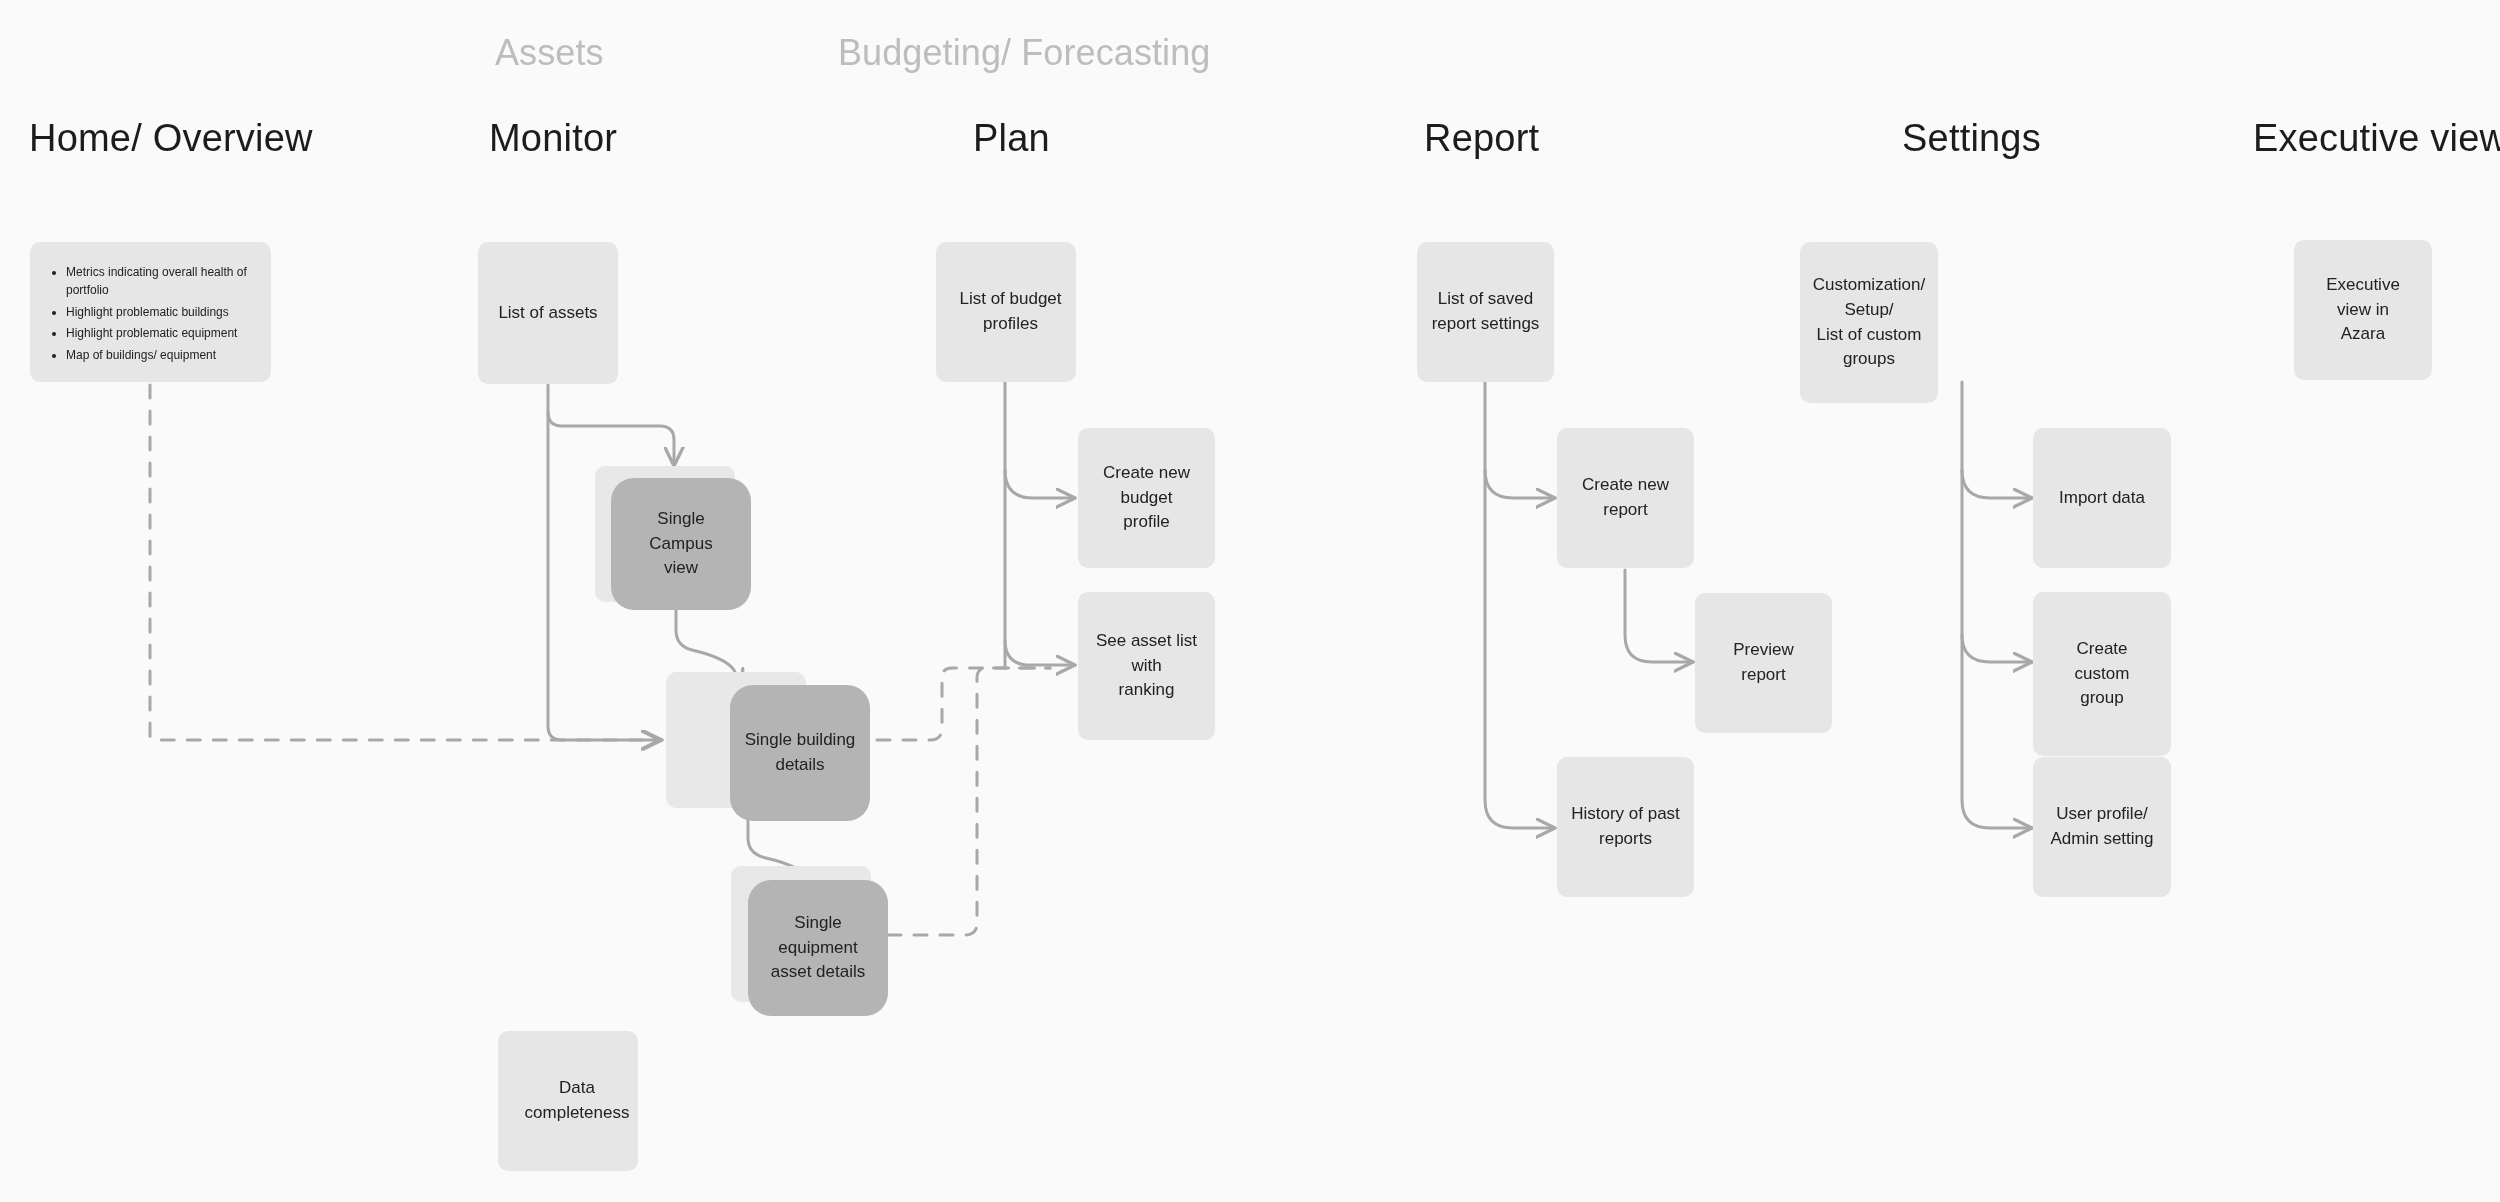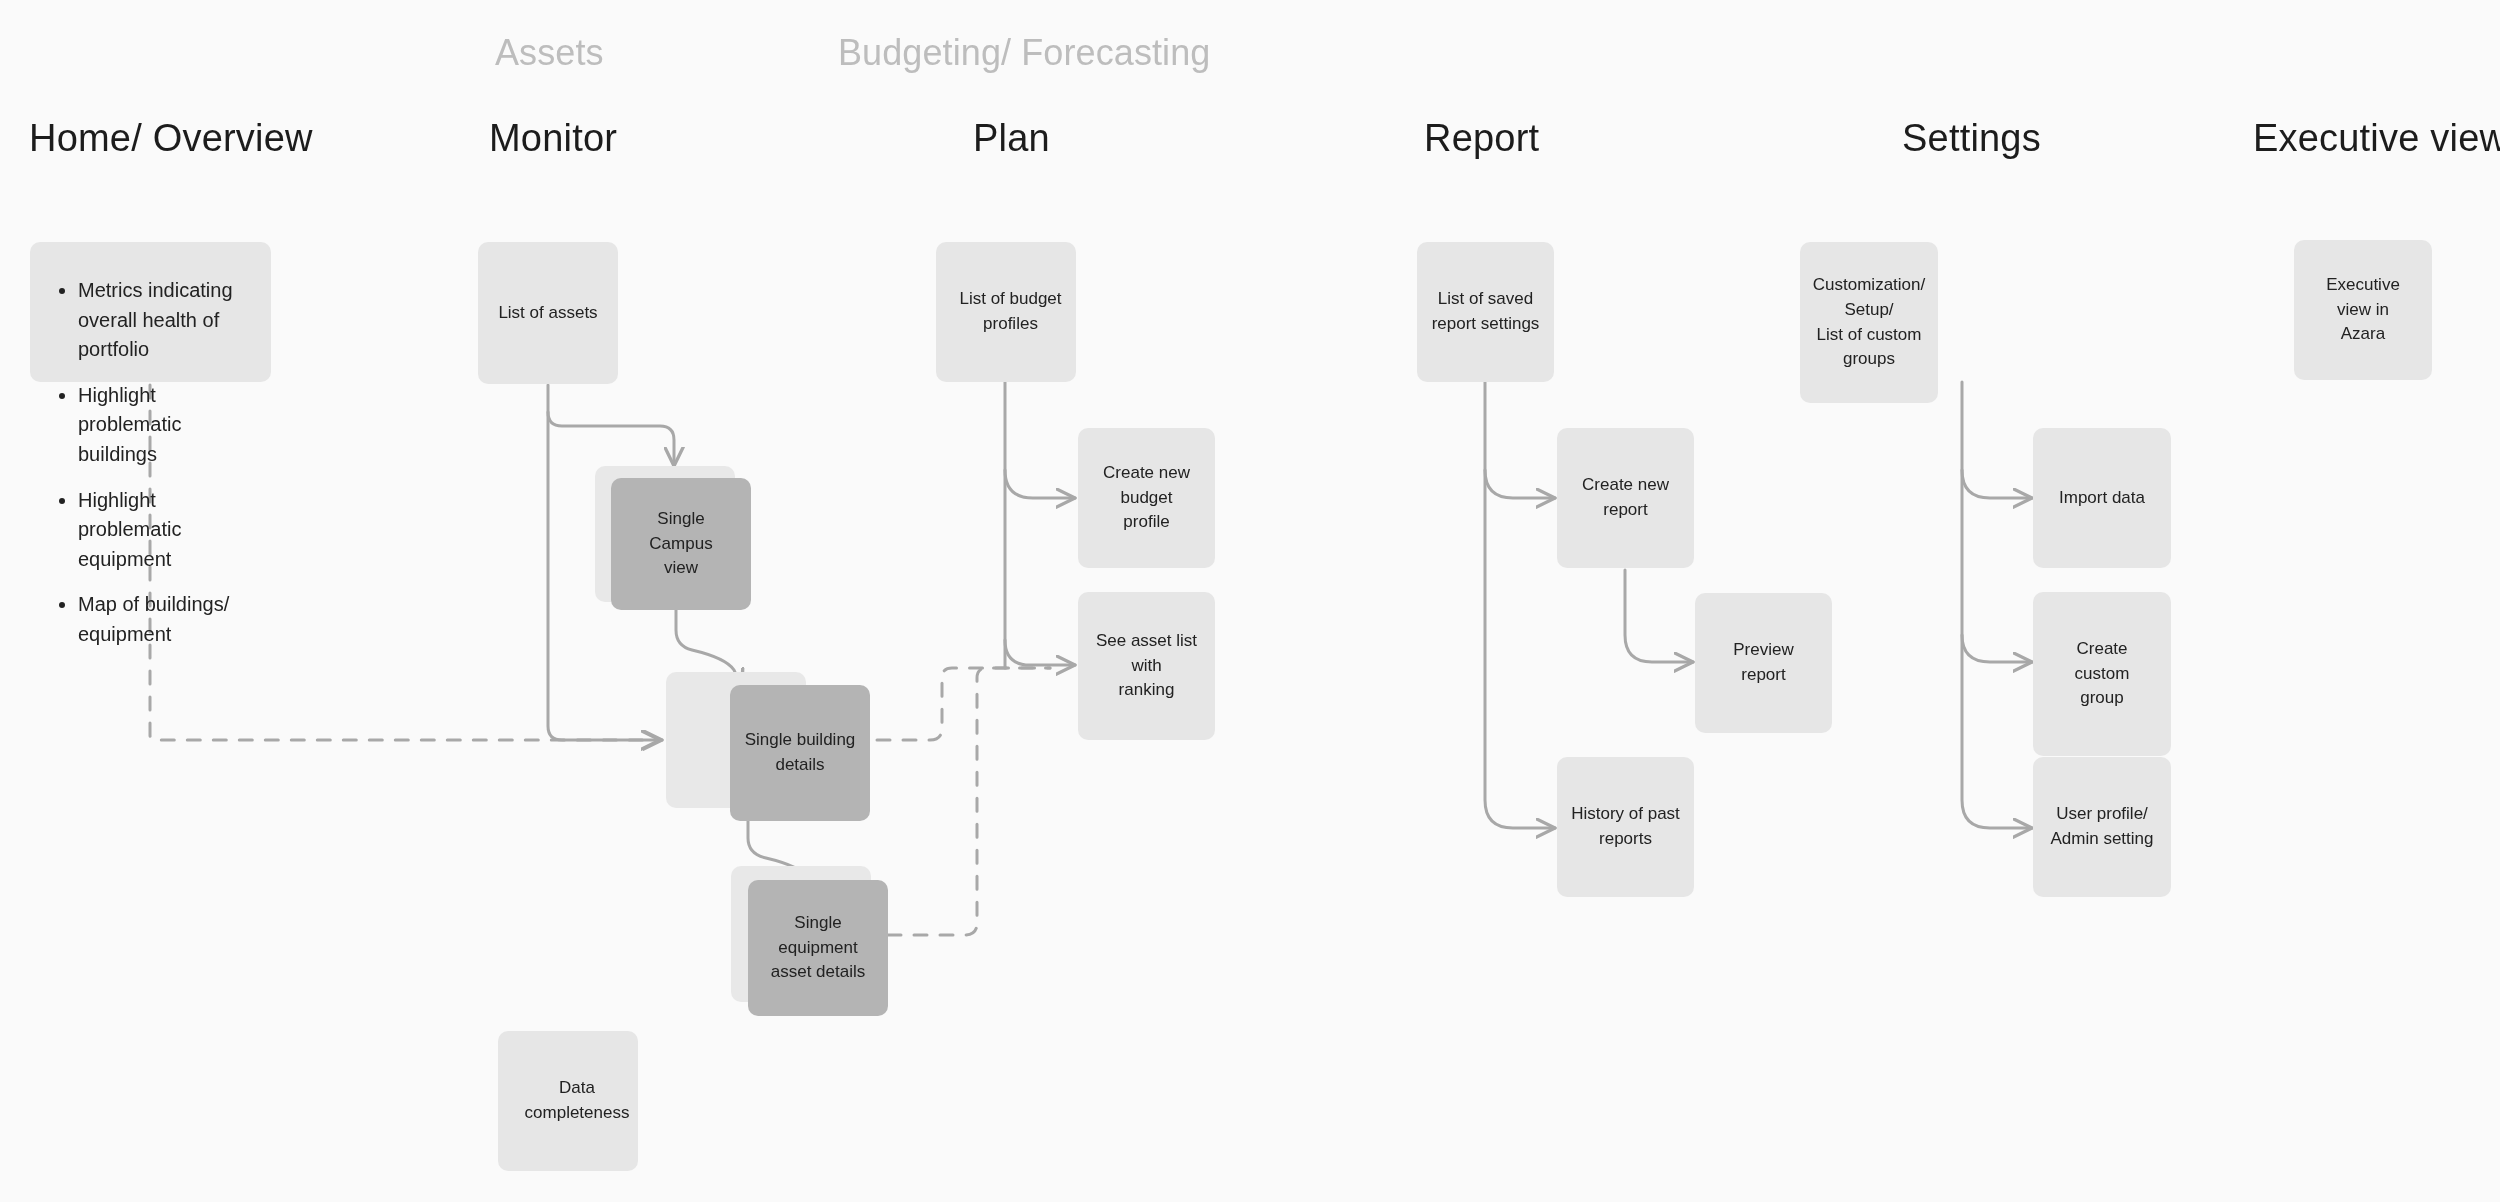--- a/index.html
+++ b/index.html
@@ -61,41 +61,42 @@
     justify-content: center;
     text-align: center;
     color: #222222;
     font-size: 17px;
     line-height: 1.45;
     padding: 10px 14px;
   }
   .card.dark {
     background: #b4b4b4;
     z-index: 4;
+    border-radius: 23px;
   }
   .card.ghost {
     background: #e8e8e8;
     z-index: 3;
   }
   .card.bullets {
     align-items: flex-start;
     justify-content: flex-start;
     text-align: left;
     padding: 18px 16px 18px 10px;
   }
   .card.bullets ul {
     margin: 0;
     padding-left: 22px;
     list-style: disc;
   }
   .card.bullets li {
-    font-size: 20px;
+    font-size: 12px;
     line-height: 1.48;
     color: #222222;
-    margin: 16px;
+    margin: 4px;
   }
   .card-label {
     display: block;
     white-space: pre-line;
   }
   .ghost-label {
     position: absolute;
     left: 14px;
     top: 50%;
     transform: translateY(-50%);

